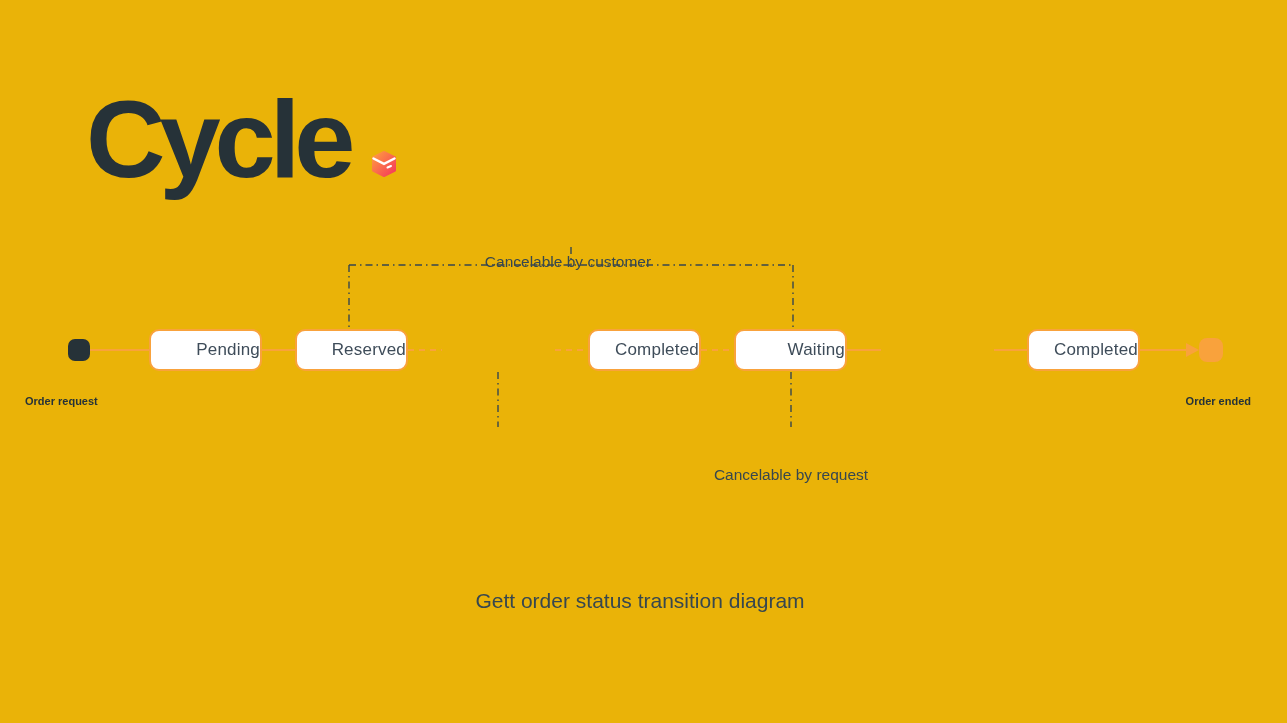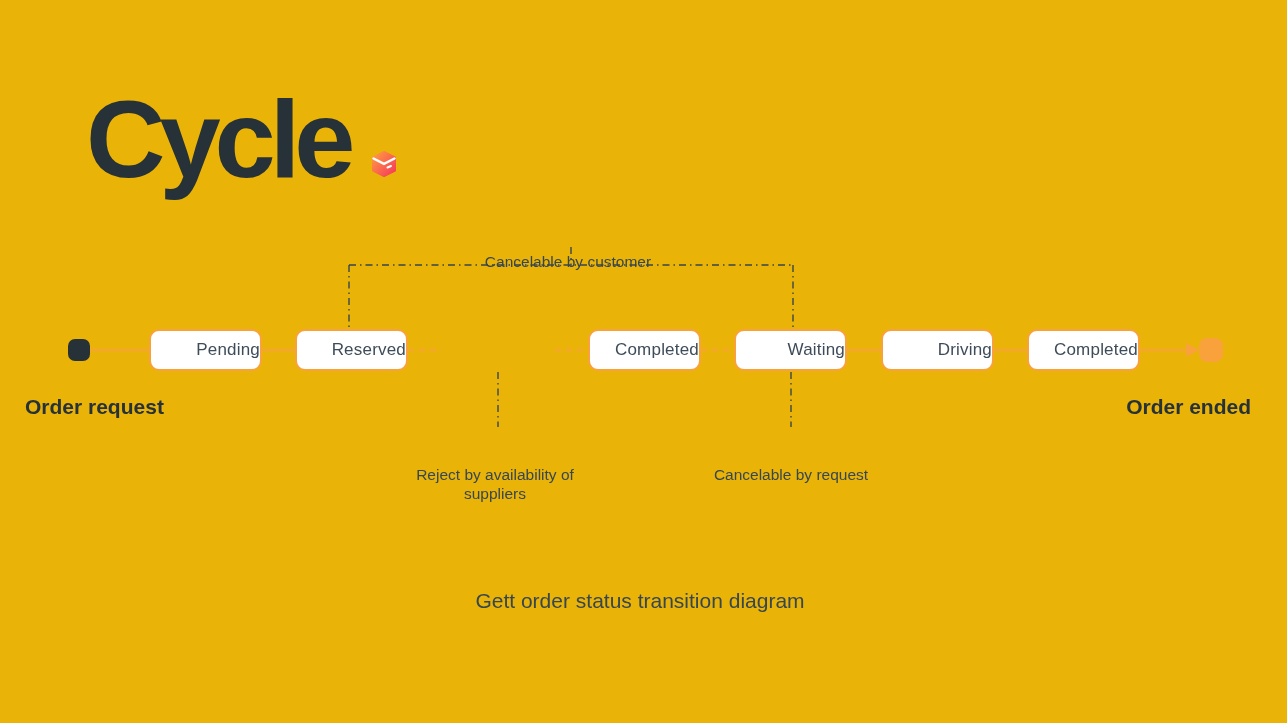--- a/index.html
+++ b/index.html
@@ -28,21 +28,21 @@
   .start-node{
     position:absolute;left:68px;top:339px;width:22px;height:22px;
     border-radius:7px;background:#263238;
   }
   .end-node{
     position:absolute;left:1199px;top:338px;width:24px;height:24px;
     border-radius:8px;background:#F9A23C;
   }
   
   .endpoint-label{
-    position:absolute;top:395px;font-size:21px;font-weight:bold;color:#263238;
+    position:absolute;top:395px;font-size:11px;font-weight:bold;color:#263238;
   }
   .annotation{
     position:absolute;font-size:15.5px;color:#37474F;text-align:center;line-height:19px;margin-top:31px;
   }
   .caption{
     position:absolute;left:0;top:589px;width:1280px;text-align:center;
     font-size:21px;color:#37474F;
   }
   .lines-overlay{position:absolute;left:0;top:0;width:1287px;height:723px;}
 </style>
@@ -92,29 +92,25 @@
     </div>
   <div class="state-box" style="left:295px">
       <span>Reserved</span>
     </div>
   <div class="state-box" style="left:588px">
       <span>Completed</span>
     </div>
   <div class="state-box" style="left:734px">
       <span>Waiting</span>
     </div>
-  <div class="state-box" style="left:881px">
-      <span>Driving</span>
-    </div>
   <div class="state-box" style="left:1027px">
       <span>Completed</span>
     </div>
 
   <div class="endpoint-label" style="left:25px">Order request</div>
   <div class="endpoint-label" style="right:36px">Order ended</div>
 
   <div class="annotation" style="left:458px;top:221px;width:220px">Cancelable by customer</div>
-  <div class="annotation" style="left:400px;top:434px;width:190px">Reject by availability of suppliers</div>
   <div class="annotation" style="left:687px;top:434px;width:208px">Cancelable by request</div>
 
   <div class="caption">Gett order status transition diagram</div>
 
 </div>
 
 </body></html>

